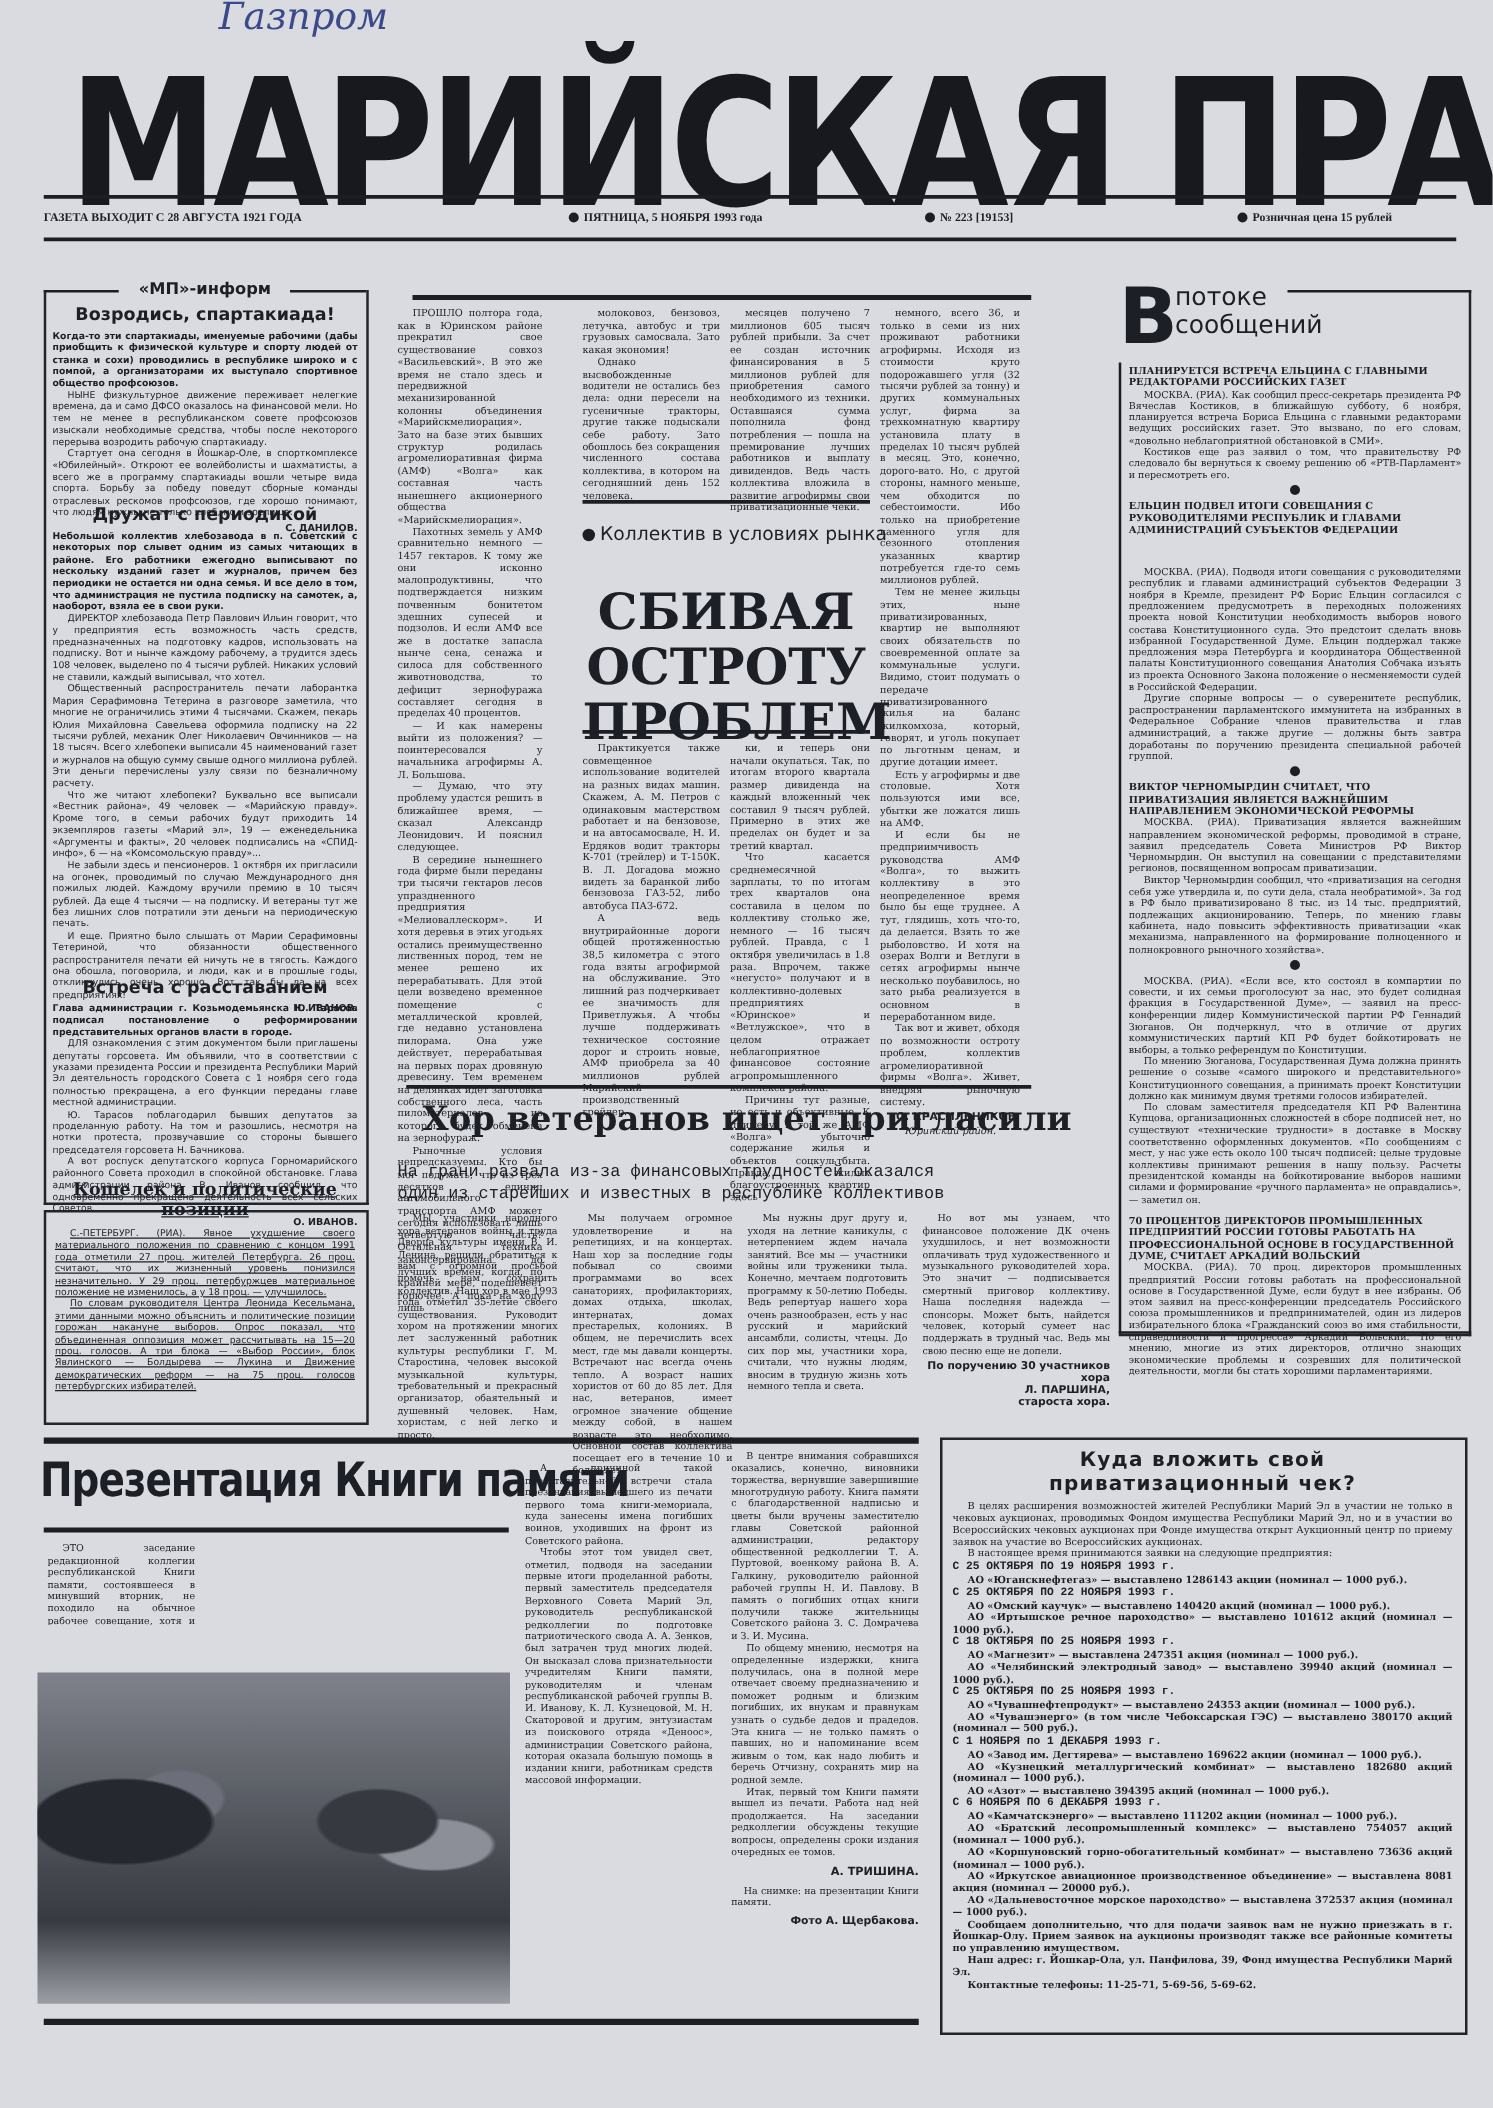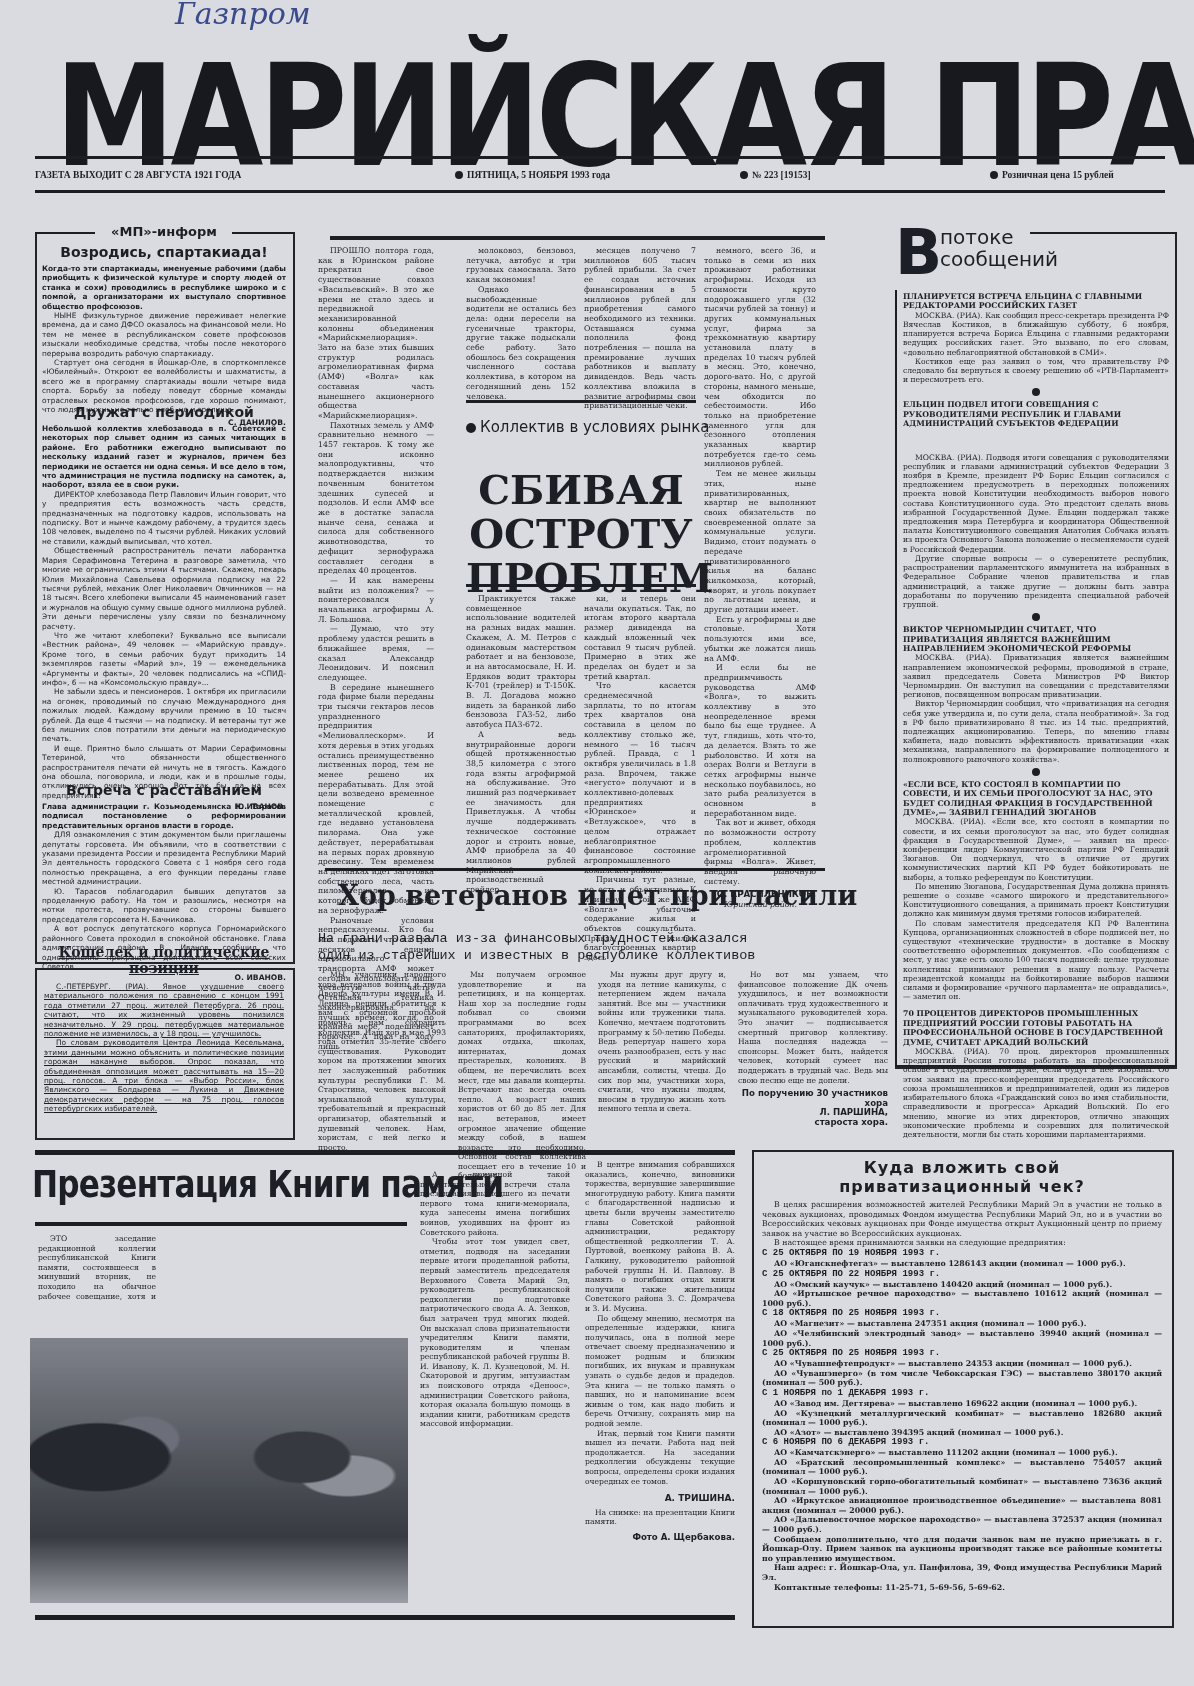--- a/index.html
+++ b/index.html
@@ -165,21 +165,20 @@
   <span class="bullet"></span>
   <div>
     <div class="serif bold" style="font-size:7.8px;line-height:9.4px;">ВИКТОР ЧЕРНОМЫРДИН СЧИТАЕТ, ЧТО ПРИВАТИЗАЦИЯ ЯВЛЯЕТСЯ ВАЖНЕЙШИМ НАПРАВЛЕНИЕМ ЭКОНОМИЧЕСКОЙ РЕФОРМЫ</div>
     <div class="txt" style="font-size:7.6px;line-height:9.2px;">
       <p>МОСКВА. (РИА). Приватизация является важнейшим направлением экономической реформы, проводимой в стране, заявил председатель Совета Министров РФ Виктор Черномырдин. Он выступил на совещании с представителями регионов, посвященном вопросам приватизации.</p>
       <p>Виктор Черномырдин сообщил, что «приватизация на сегодня себя уже утвердила и, по сути дела, стала необратимой». За год в РФ было приватизировано 8 тыс. из 14 тыс. предприятий, подлежащих акционированию. Теперь, по мнению главы кабинета, надо повысить эффективность приватизации «как механизма, направленного на формирование полноценного и полнокровного рыночного хозяйства».</p>
     </div>
   </div>
   <span class="bullet"></span>
   <div>
-    <div class="serif bold" style="font-size:7.8px;line-height:9.4px;">«ЕСЛИ ВСЕ, КТО СОСТОЯЛ В КОМПАРТИИ ПО СОВЕСТИ, И ИХ СЕМЬИ ПРОГОЛОСУЮТ ЗА НАС, ЭТО БУДЕТ СОЛИДНАЯ ФРАКЦИЯ В ГОСУДАРСТВЕННОЙ ДУМЕ»,— ЗАЯВИЛ ГЕННАДИЙ ЗЮГАНОВ</div>
     <div class="txt" style="font-size:7.6px;line-height:9.2px;">
       <p>МОСКВА. (РИА). «Если все, кто состоял в компартии по совести, и их семьи проголосуют за нас, это будет солидная фракция в Государственной Думе», — заявил на пресс-конференции лидер Коммунистической партии РФ Геннадий Зюганов. Он подчеркнул, что в отличие от других коммунистических партий КП РФ будет бойкотировать не выборы, а только референдум по Конституции.</p>
       <p>По мнению Зюганова, Государственная Дума должна принять решение о созыве «самого широкого и представительного» Конституционного совещания, а принимать проект Конституции должно как минимум двумя третями голосов избирателей.</p>
       <p>По словам заместителя председателя КП РФ Валентина Купцова, организационных сложностей в сборе подписей нет, но существуют «технические трудности» в доставке в Москву соответственно оформленных документов. «По сообщениям с мест, у нас уже есть около 100 тысяч подписей: целые трудовые коллективы принимают решения в нашу пользу. Расчеты президентской команды на бойкотирование выборов нашими силами и формирование «ручного парламента» не оправдались», — заметил он.</p>
     </div>
   </div>
   <div style="height:8px;"></div>
   <div>
     <div class="serif bold" style="font-size:7.8px;line-height:9.4px;">70 ПРОЦЕНТОВ ДИРЕКТОРОВ ПРОМЫШЛЕННЫХ ПРЕДПРИЯТИЙ РОССИИ ГОТОВЫ РАБОТАТЬ НА ПРОФЕССИОНАЛЬНОЙ ОСНОВЕ В ГОСУДАРСТВЕННОЙ ДУМЕ, СЧИТАЕТ АРКАДИЙ ВОЛЬСКИЙ</div>
     <div class="txt" style="font-size:7.6px;line-height:9.2px;">

